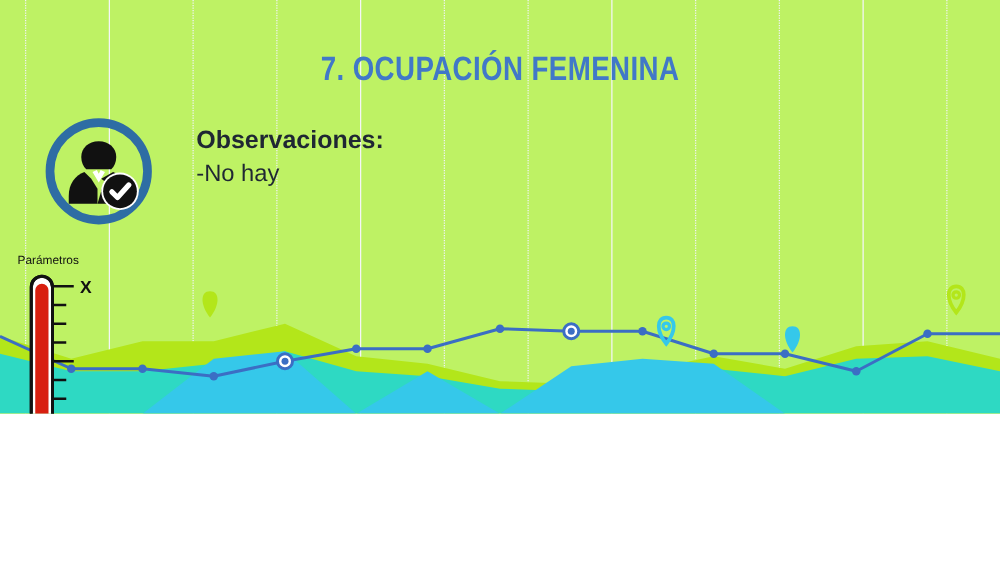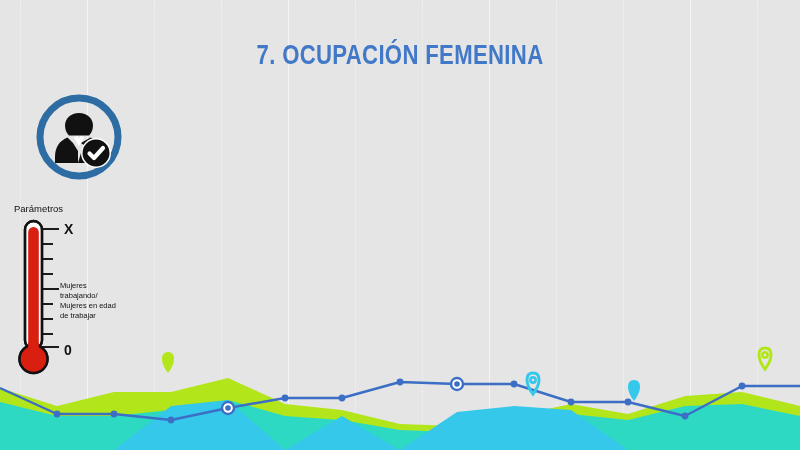--- a/index.html
+++ b/index.html
@@ -7,22 +7,22 @@
     margin: 0;
     padding: 0;
     background: #ffffff;
   }
   body {
     font-family: "Liberation Sans", sans-serif;
   }
   #slide {
     position: relative;
     width: 800px;
-    height: 450px;
-    background: #e5e5e5;
+    height: 331px;
+    background: #bef264;
     overflow: hidden;
   }
 
   
   .grid-layer {
     position: absolute;
     inset: 0;
     pointer-events: none;
     z-index: 0;
   }
@@ -178,20 +178,22 @@
         <path d="M41 46.5 L46 55 L51 46.5 L47.5 45 L46 48 L44.5 45 Z" fill="#ffffff"></path>
       </g>
 
       <circle cx="63" cy="62" r="15" fill="#ffffff"></circle>
       <circle cx="63" cy="62" r="13.5" fill="#111111"></circle>
       <path d="M56.5 62.5 l4.5 4.5 l9 -10" fill="none" stroke="#ffffff" stroke-width="4.2" stroke-linecap="round" stroke-linejoin="round"></path>
     </svg>
   </div>
 
   <div class="obs-block">
+    <p class="obs-heading">Observaciones:</p>
+    <p class="obs-body">-No hay</p>
   </div>
 
   <div class="thermo-wrap">
     <div class="thermo-caption">Parámetros</div>
 
     <svg class="thermo-svg" width="140" height="168" viewBox="0 0 140 168" aria-hidden="true">
 
       <rect x="17" y="4" width="17" height="128" rx="8.5" ry="8.5" fill="#ffffff" stroke="#111111" stroke-width="2.4"></rect>
 
       <circle cx="25.5" cy="142" r="14" fill="#d81f10" stroke="#111111" stroke-width="2.4"></circle>
@@ -210,21 +212,20 @@
         <line x1="34" y1="72" x2="51" y2="72"></line>
         <line x1="34" y1="87" x2="45" y2="87"></line>
         <line x1="34" y1="102" x2="45" y2="102"></line>
         <line x1="34" y1="117" x2="45" y2="117"></line>
         <line x1="34" y1="130" x2="51" y2="130"></line>
       </g>
     </svg>
 
     <div class="thermo-label big label-x">X</div>
 
-    <div class="thermo-label label-mid">Mujeres trabajando/ Mujeres en edad de trabajar</div>
 
     <div class="thermo-label big label-0">0</div>
   </div>
 
   <svg class="footer-chart" viewBox="0 0 800 100" preserveAspectRatio="none" id="footerChart">
       <path d="M 0 38 L 57 56 L 114 42 L 171 42 L 228 28 L 285 54 L 342 60 L 400 74 L 457 76 L 514 66 L 571 54 L 628 64 L 685 46 L 742 42 L 800 56 L 800 100 L 0 100 Z" fill="#b3e61a"></path>
       <path d="M 0 52 L 57 66 L 114 66 L 171 60 L 228 50 L 285 66 L 342 70 L 400 80 L 457 82 L 514 76 L 571 64 L 628 70 L 685 56 L 742 54 L 800 66 L 800 100 L 0 100 Z" fill="#2ed9c3"></path>
       <path d="M 0 100 L 57 100 L 114 100 L 171 56 L 228 50 L 285 100 L 342 66 L 400 100 L 457 62 L 514 56 L 571 60 L 628 100 L 685 100 L 742 100 L 800 100 L 800 100 L 0 100 Z" fill="#35c8ea"></path>
     </svg>
 

